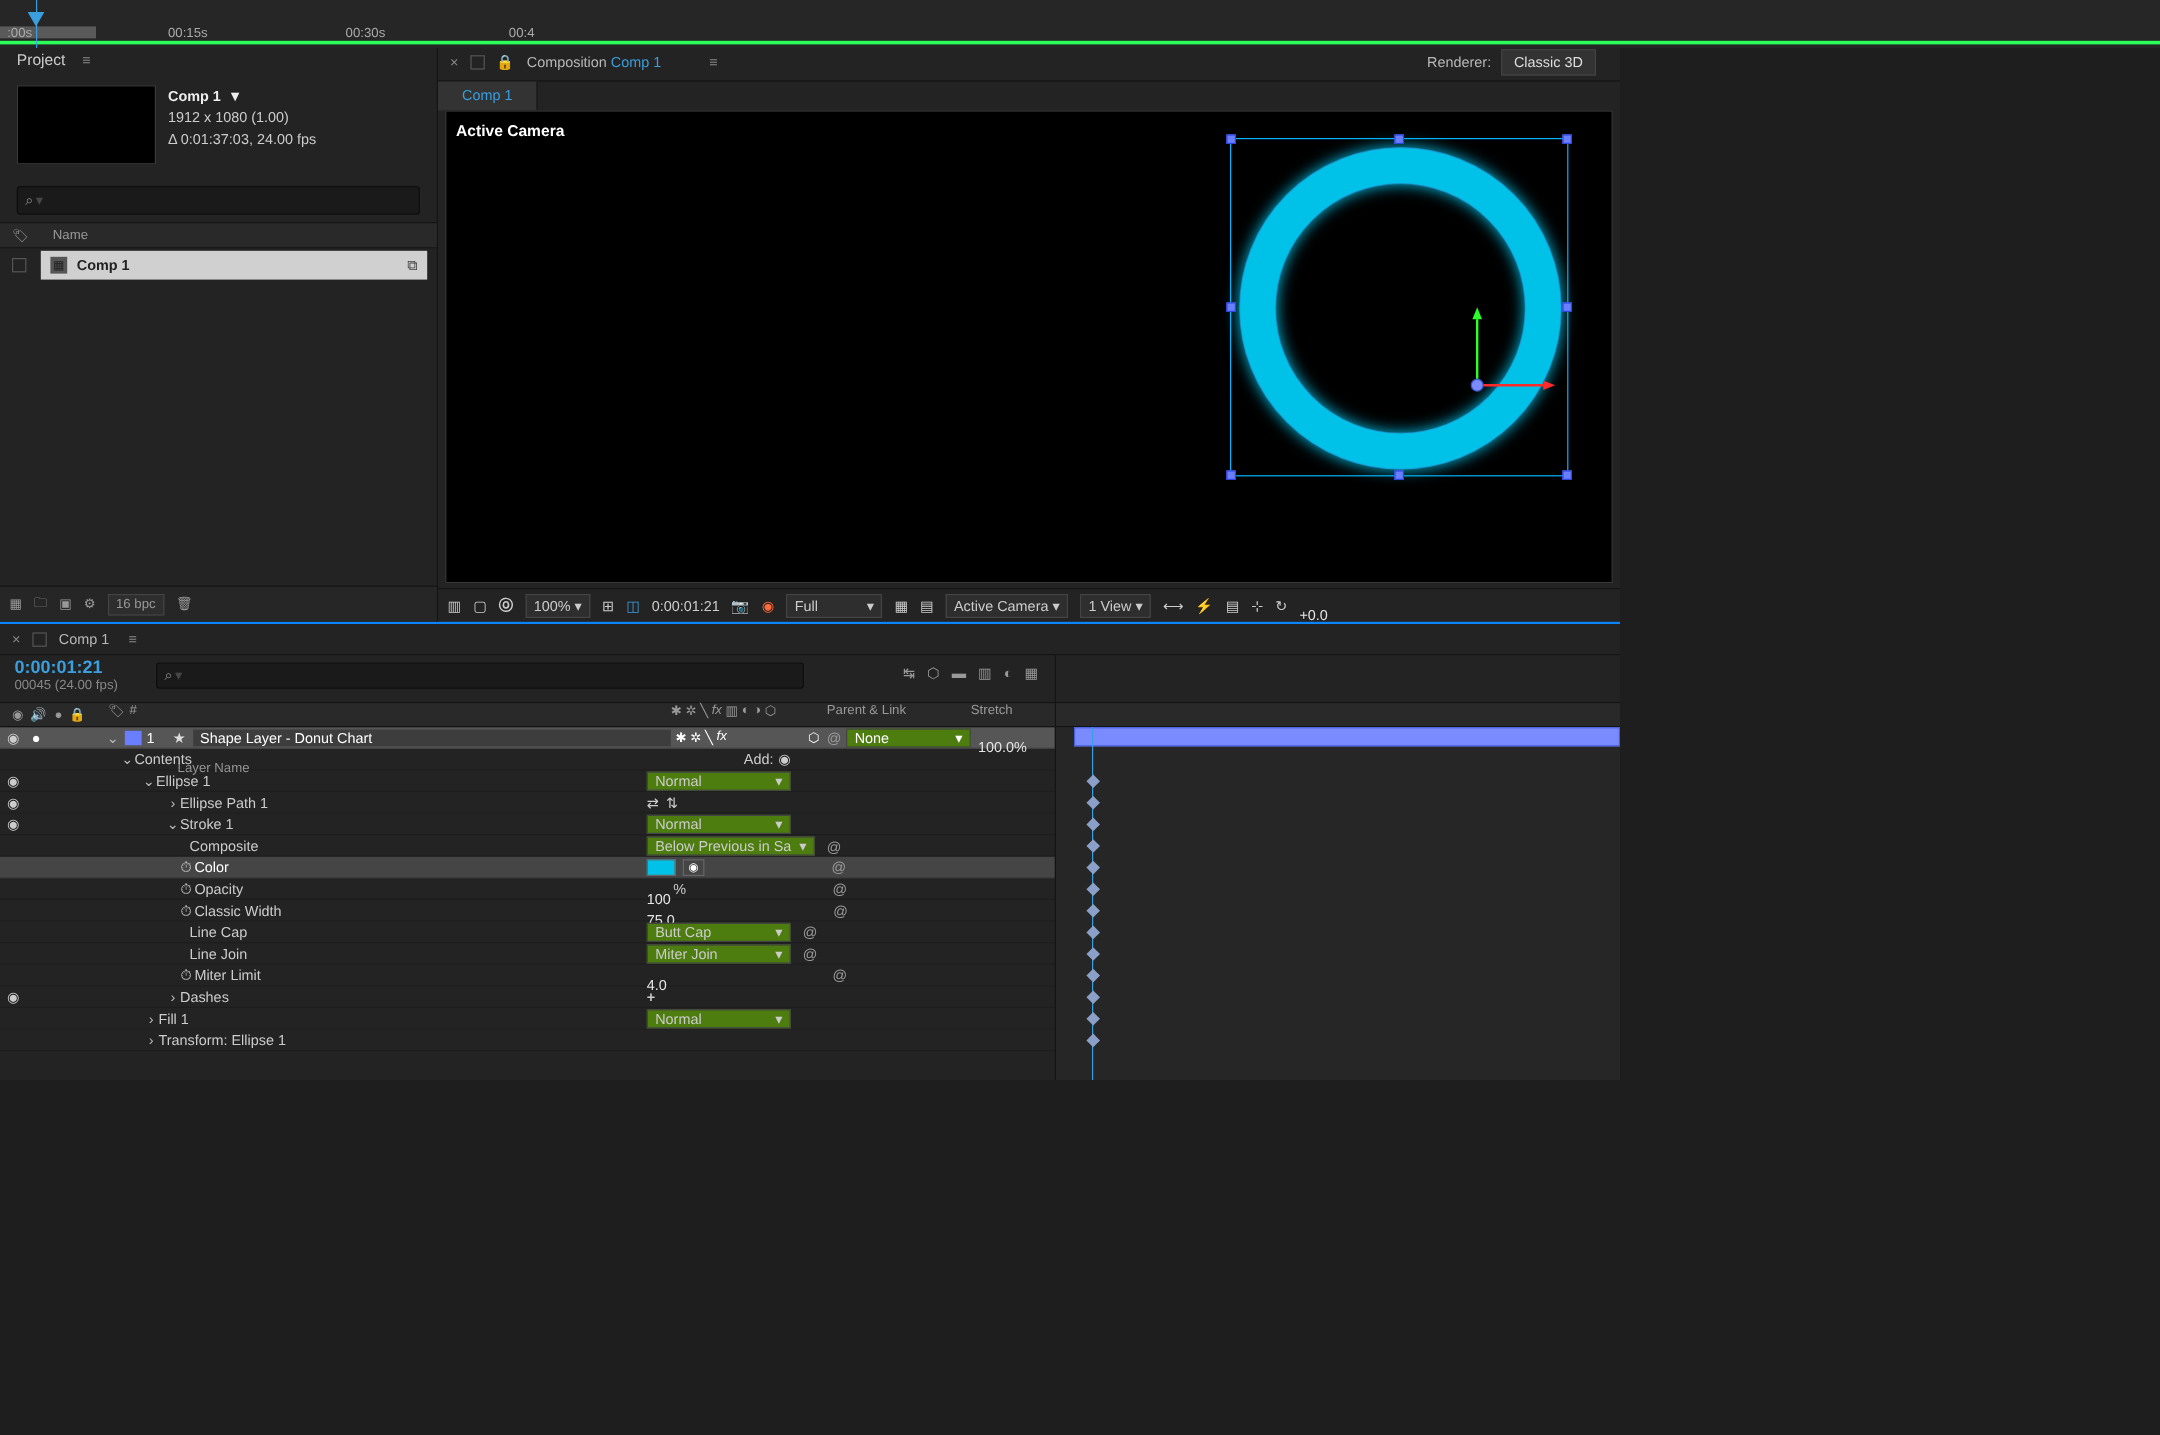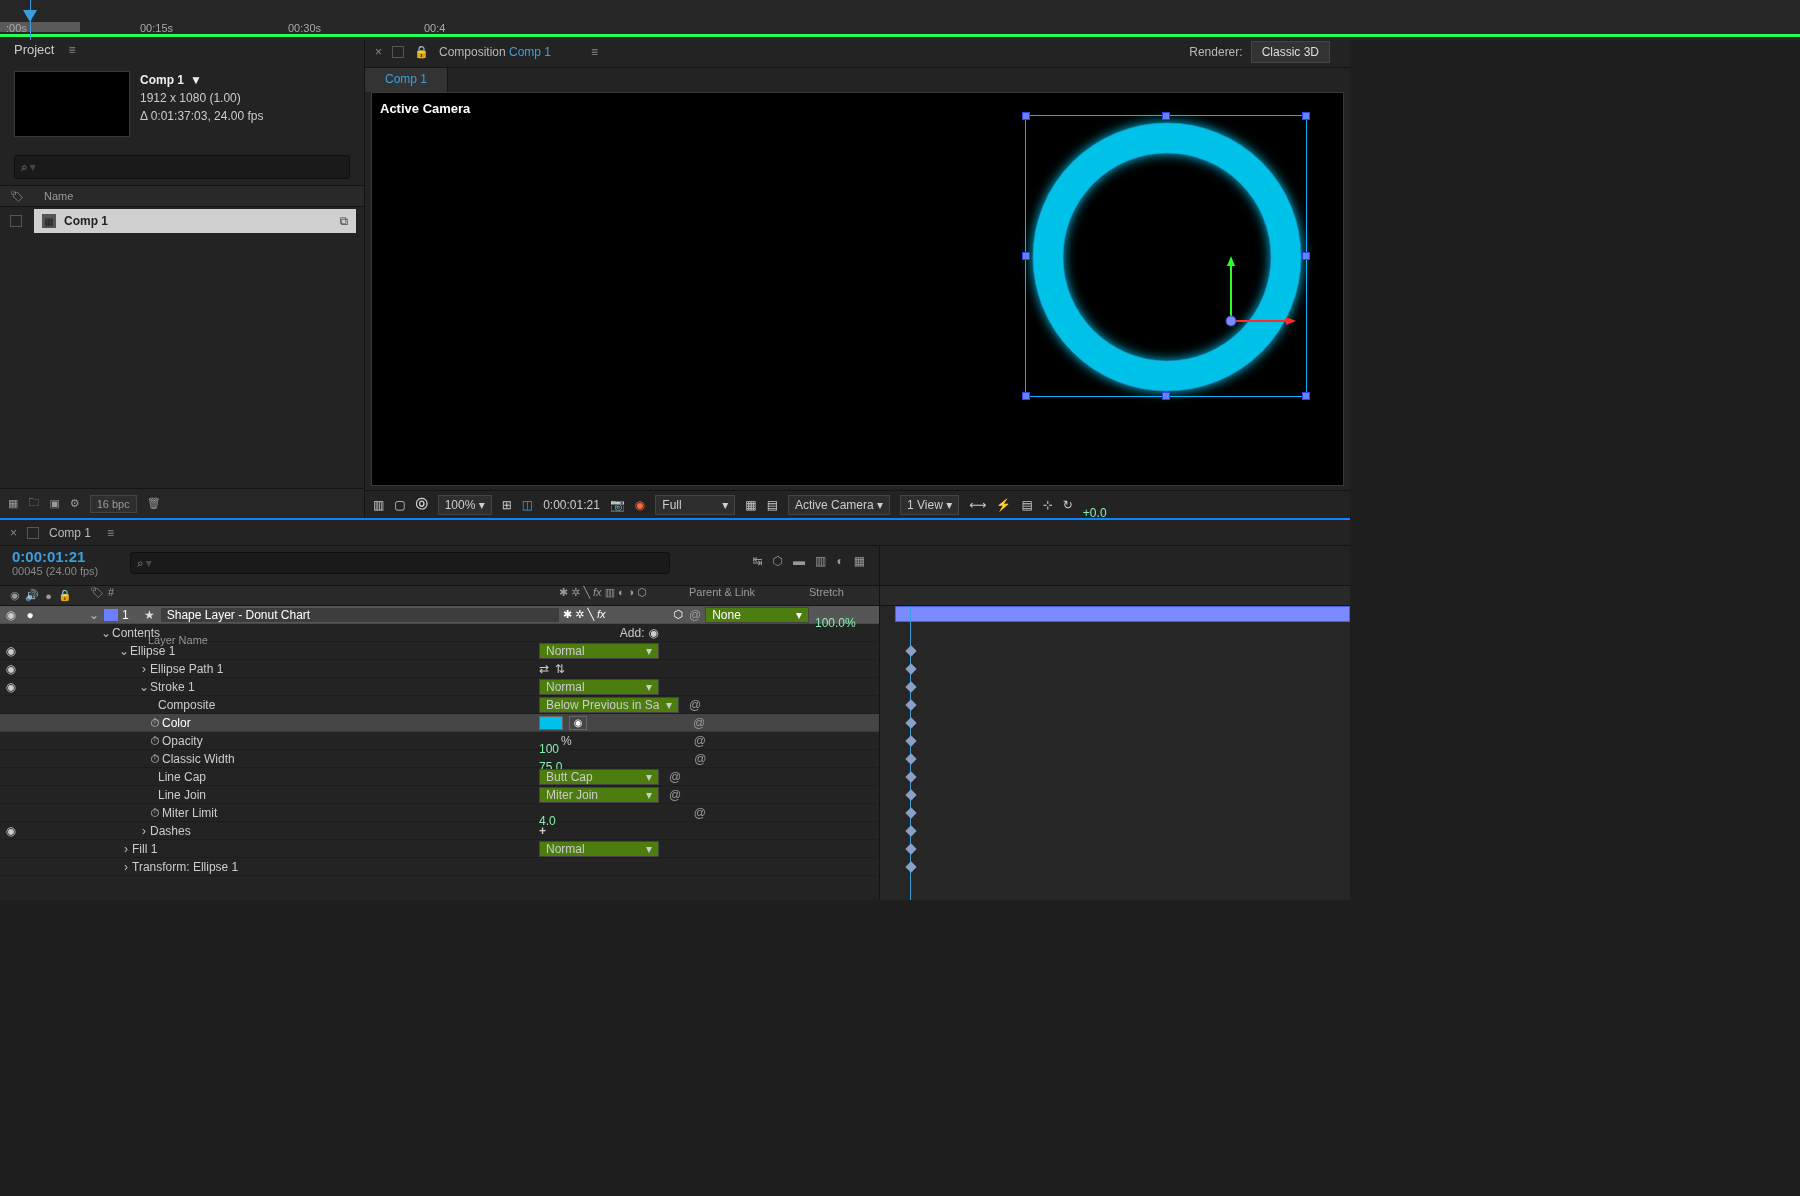--- a/index.html
+++ b/index.html
@@ -76,21 +76,21 @@
 .tl-track { flex:1; position:relative; background:#262626;}
 .layer-row { display:flex; align-items:center; height:18px; font-size:12px; color:#ccc; border-bottom:1px solid rgba(0,0,0,0.15);}
 .layer-row.sel { background:#565656; color:#fff;}
 .layerbar { position:absolute; left:15px; right:0; top:0; height:16px; background:#7a8bff; border:1px solid #4a5fdf;}
 .ruler { position:absolute; left:0; right:0; top:0; height:40px; display:flex; align-items:flex-start;}
 .playhead { position:absolute; top:0; bottom:0; width:1px; background:#3a9fde;}
 .workarea { position:absolute; top:22px; left:0; height:10px; background:#5a5a5a;}
 .kf-diamond { position:absolute; width:8px; height:8px; background:#8aa0c8; transform:rotate(45deg);}
 .twirl { display:inline-block; width:12px; text-align:center; cursor:pointer; color:#bbb;}
 .stopwatch { display:inline-block; width:14px; text-align:center; color:#ccc; cursor:pointer;}
-.prop-val { color:#86efac; cursor:pointer;margin-top:17px; }
+.prop-val { color:#e5e5e5; cursor:pointer;margin-top:17px; }
 .dd { background:#4d7c0f; border:1px solid #444; padding:0 6px; height:16px; display:inline-flex; align-items:center; gap:6px; cursor:pointer;}
 .link-icon { color:#999;}
 .eye { width:22px; display:inline-flex; justify-content:center; color:#ccc;}
 svg { display:block; }
 .ruler-tick { position:absolute; top:22px; font-size:11px; color:#aaa;}
 </style>
 </head>
 <body>
 
 <div class="app">
@@ -474,21 +474,21 @@
           <span>Stroke 1</span>
           <span style="margin-left:auto;width:340px;"><span class="dd" style="width:120px;">
                 <span>Normal</span>
                 <span style="margin-left:auto;">▾</span>
               </span></span>
         </div>
 
         <div class="layer-row">
           <span style="width:158px;"></span>
           <span>Composite</span>
-          <span style="margin-left:auto;width:340px;display:flex;align-items:center;gap:10px;">
+          <span style="margin-left:auto;width:340px;display:flex;align-items:flex-end;gap:10px;">
               <span class="dd" style="width:140px;">
                 <span>Below Previous in Sa</span>
                 <span style="margin-left:auto;">▾</span>
               </span>
               <span class="link-icon">@</span>
             </span>
         </div>
 
         <div class="layer-row sel" style="background:#454545;">
           <span style="width:148px;"></span>

